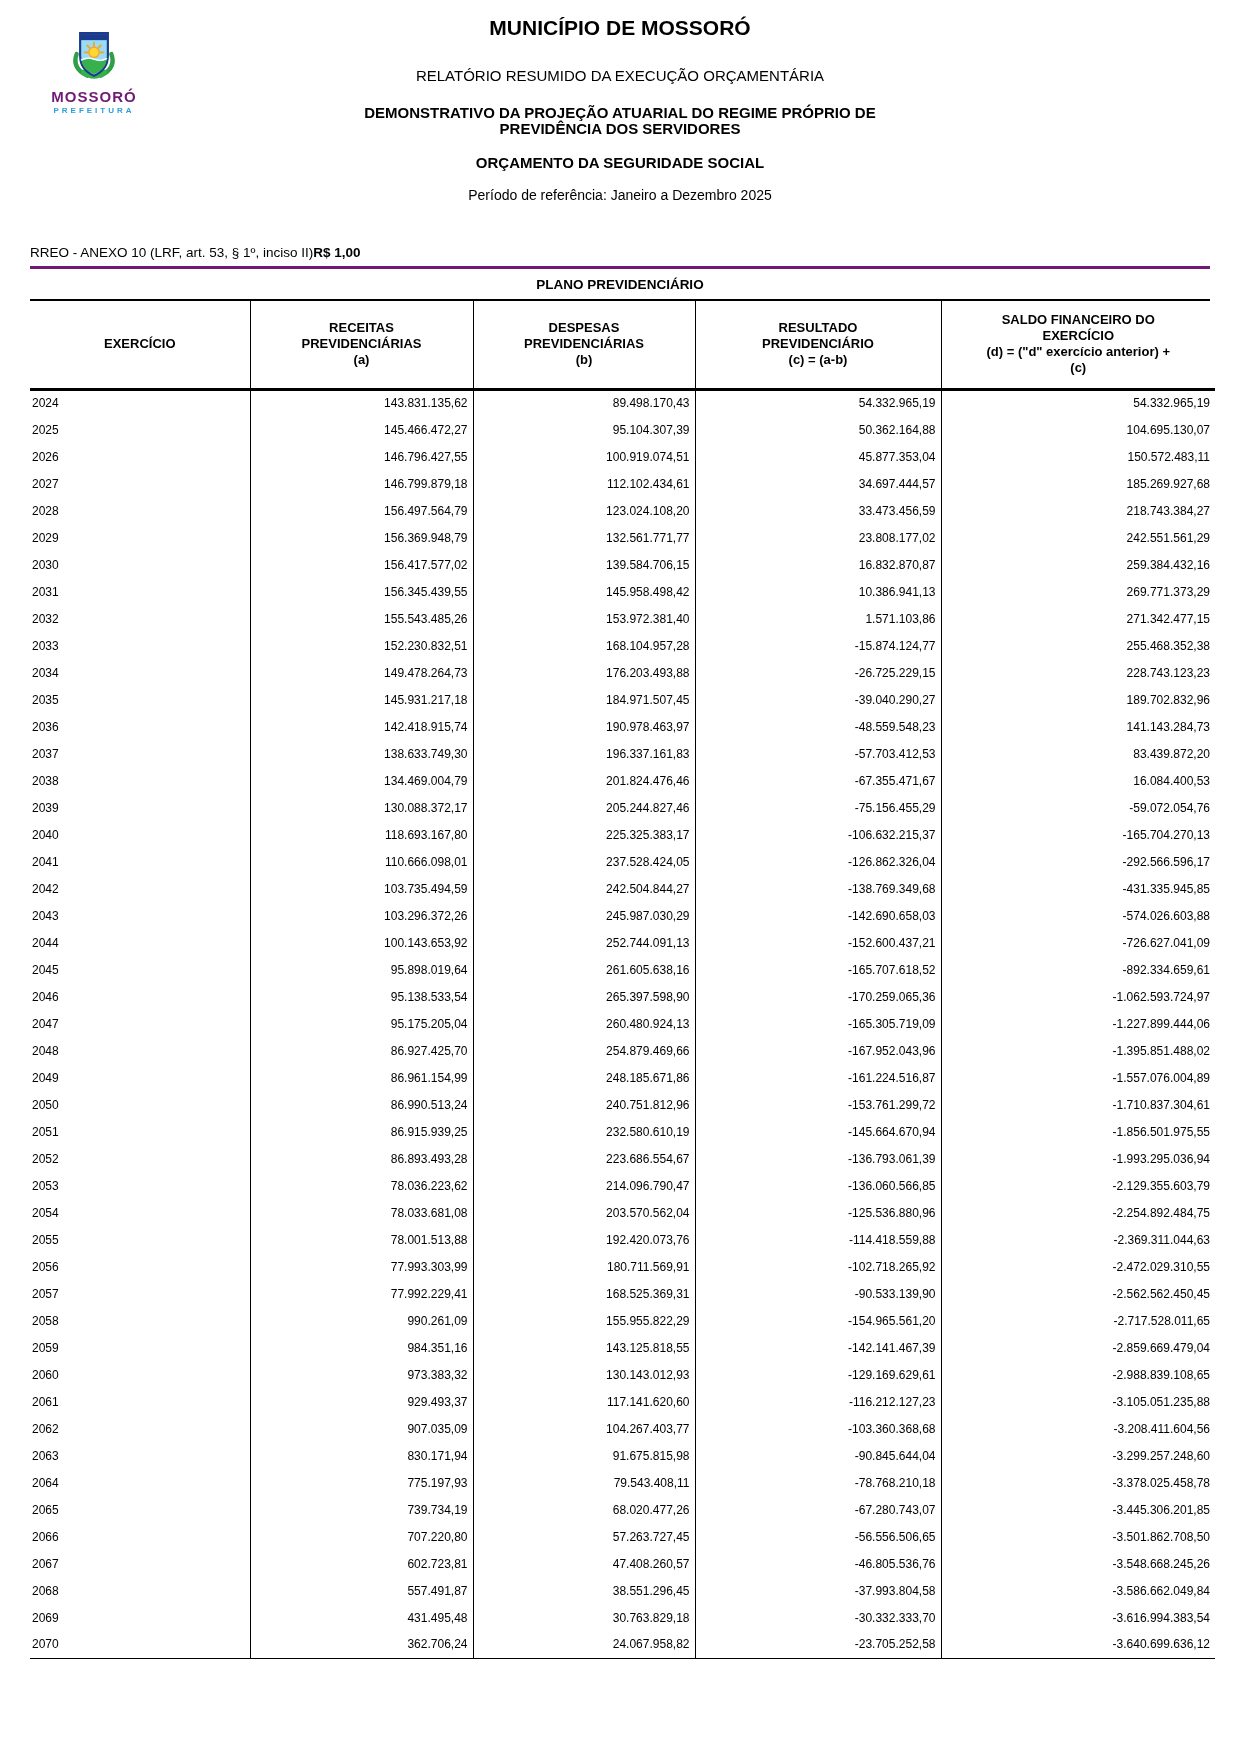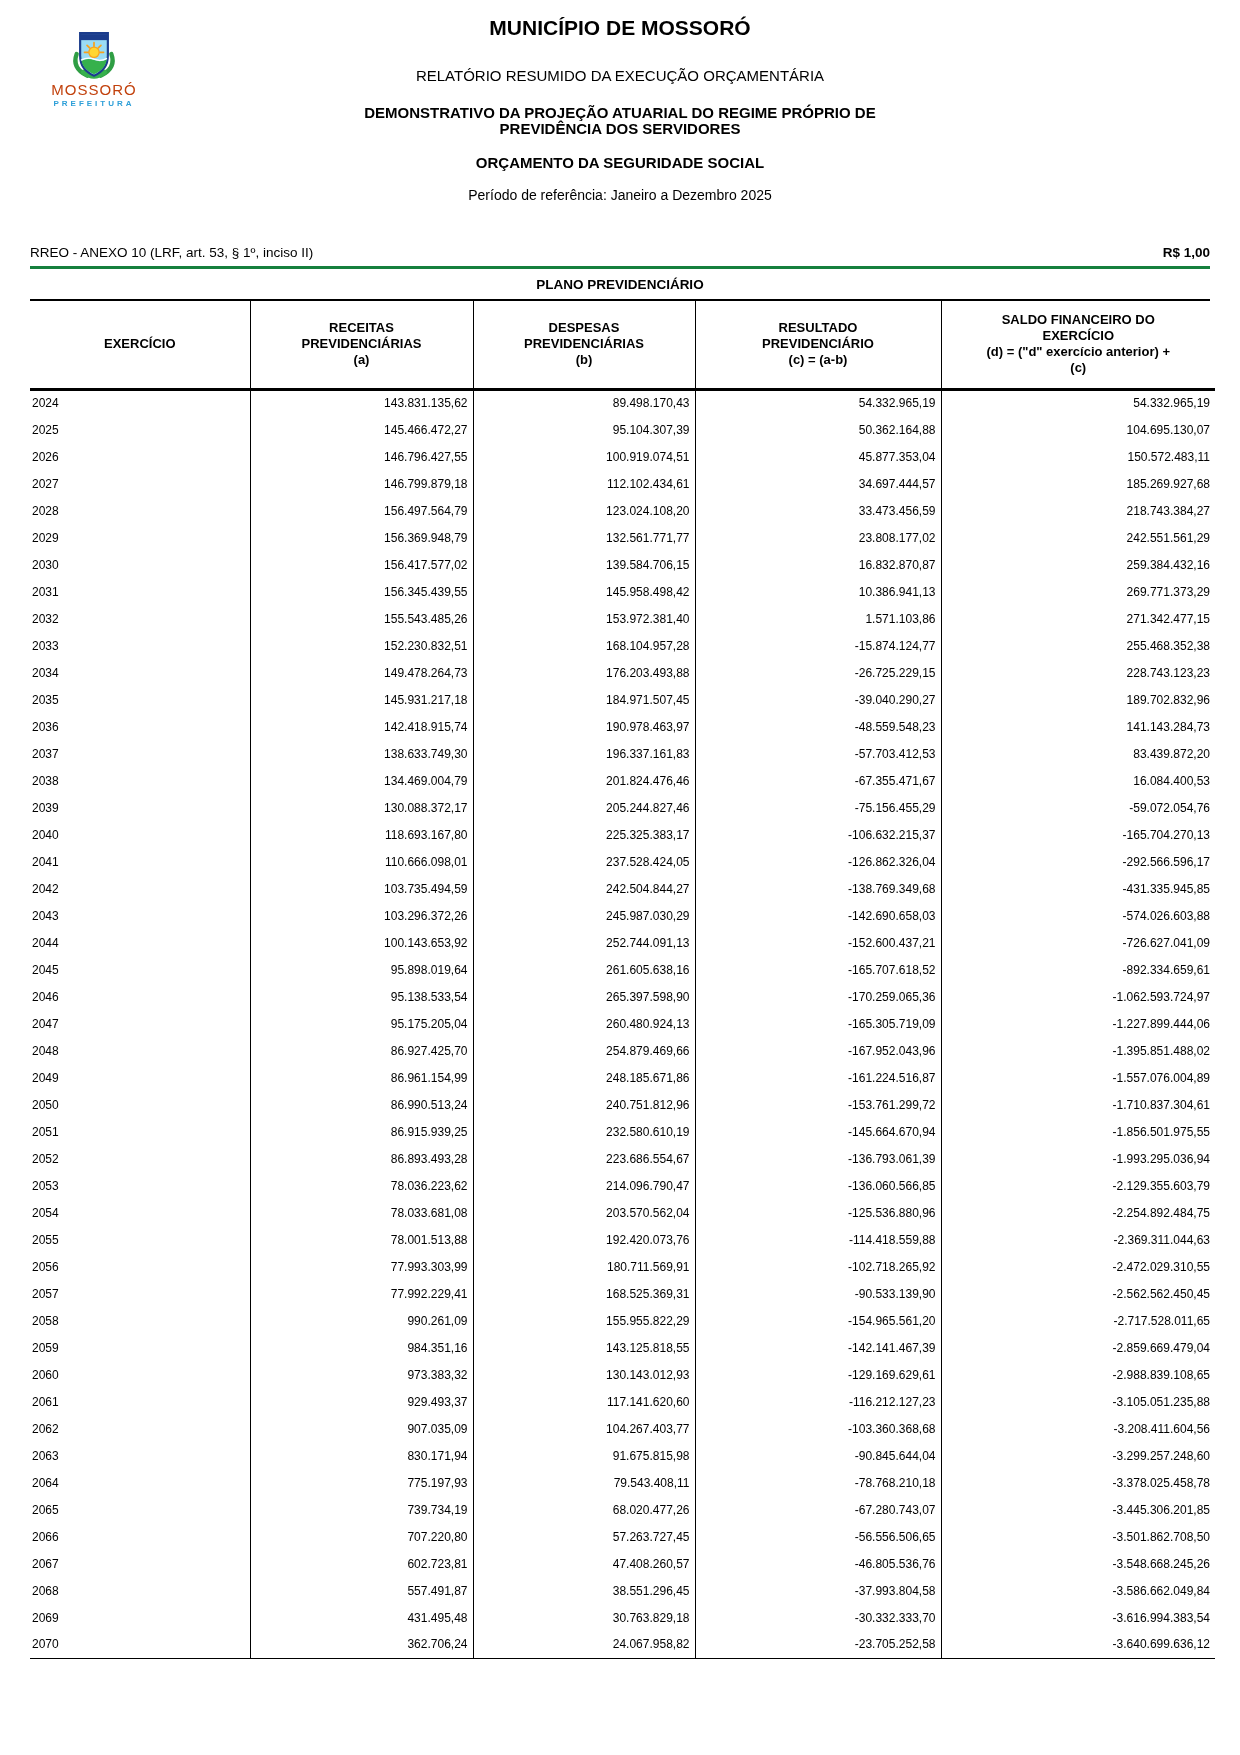--- a/index.html
+++ b/index.html
@@ -7,37 +7,37 @@
   body {
     width: 1240px;
     font-family: "Liberation Sans", "DejaVu Sans", sans-serif;
     color: #000;
   }
   .page { position: relative; width: 1240px; height: 1755px; background: #fff; overflow: hidden; }
 
   
   .logo { position: absolute; left: 36px; top: 28px; width: 116px; text-align: center; }
   .logo svg { display: block; margin: 0 auto; }
-  .logo-name  { font-size: 15px; font-weight: normal; letter-spacing: 1px; color: #c2410c; margin-top: 1px; }
+  .logo-name  { font-size: 15px; font-weight: bold; letter-spacing: 1px; color: #701a75; margin-top: 8px; }
   .logo-tagline { font-size: 8px; letter-spacing: 3px; color: #2d9fd8; font-weight: bold; margin-top: 1px; }
 
   
   .doc-header { text-align: center; padding-top: 16px; }
   .doc-title { font-size: 21px; font-weight: bold; }
   .doc-report { margin-top: 27px; font-size: 15px; }
   .doc-statement { margin-top: 21px; font-size: 15px; font-weight: bold; white-space: pre-line; line-height: 16px; }
   .doc-budget { margin-top: 17px; font-size: 15px; font-weight: bold; }
   .doc-period { margin-top: 16px; font-size: 14px; }
 
   
-  .meta-row { display: flex; justify-content: space-between; align-items: flex-end; margin: 42px 30px 0 30px; font-size: 13.5px; }
+  .meta-row { display: flex; justify-content: flex-start; align-items: flex-end; margin: 42px 30px 0 30px; font-size: 13.5px; }
   .currency { font-weight: bold; }
 
   
-  .table-wrap { margin: 6px 30px 0 30px; border-top: 3px solid #15803d; }
+  .table-wrap { margin: 6px 30px 0 30px; border-top: 3px solid #701a75; }
   .table-title { text-align: center; font-weight: bold; font-size: 13.5px; padding: 8px 0 7px 0; border-bottom: 2px solid #000; }
   table { border-collapse: collapse; table-layout: fixed; width: 100%; border-bottom: 1px solid #000; }
   thead th {
     font-size: 13px; font-weight: bold; text-align: center; vertical-align: middle;
     white-space: pre-line; line-height: 16px; height: 88px; padding: 4px 2px;
     border-bottom: 3px solid #000;
   }
   th + th, td + td { border-left: 1.5px solid #000; }
   tbody td { font-size: 12px; height: 27px; padding: 0 5px 0 2px; }
   td.c-year { text-align: left; }

